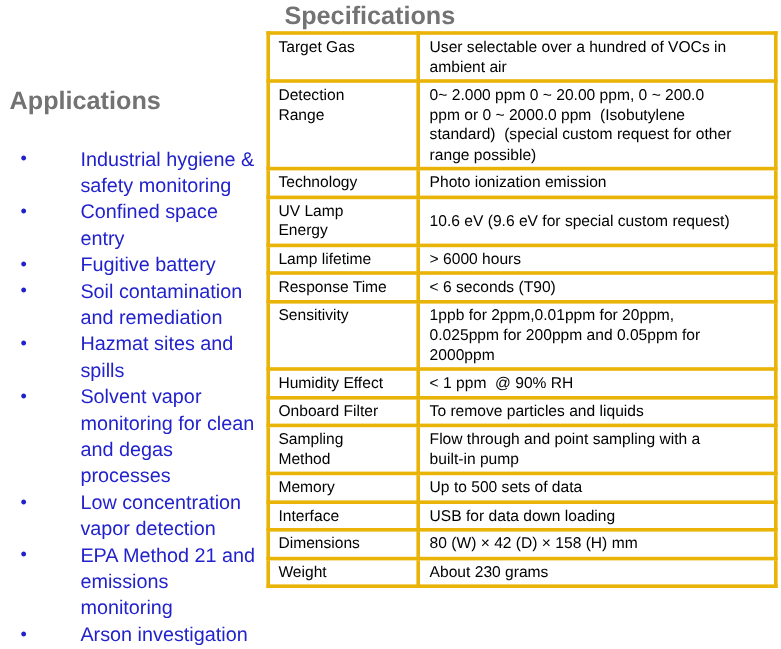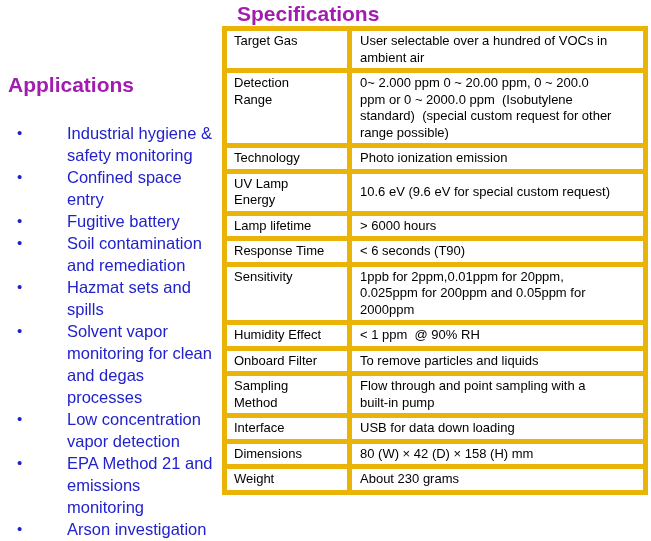--- a/index.html
+++ b/index.html
@@ -16,21 +16,21 @@
   .left-panel {
     position: absolute;
     left: 8px;
     top: 72px;
     width: 212px;
   }
   .section-heading {
     font-size: 21px;
     line-height: 26px;
     font-weight: bold;
-    color: #a21caf;
+    color: #737373;
     white-space: nowrap;
   }
   .apps-list {
     list-style: none;
     margin-top: 24px;
   }
   .apps-list li {
     display: flex;
     align-items: flex-start;
     color: #2222CC;
@@ -49,34 +49,34 @@
     margin-left: 32px;
   }
   
   .spec-title {
     position: absolute;
     left: 237px;
     top: 1px;
     font-size: 21px;
     line-height: 25px;
     font-weight: bold;
-    color: #a21caf;
+    color: #737373;
     white-space: nowrap;
     text-align: center;
   }
   table.spec-table {
     position: absolute;
     left: 222px;
     top: 26px;
     width: 426px;
     border-collapse: collapse;
     table-layout: fixed;
   }
   table.spec-table td {
-    border: 5px solid #eab308;
+    border: 3px solid #eab308;
     color: #000000;
     font-size: 13px;
     line-height: 16.5px;
     white-space: pre-wrap;
     overflow: hidden;
   }
   td.spec-label {
     width: 125px;
     vertical-align: top;
     padding: 2px 3px 2px 7px;
@@ -107,21 +107,21 @@
           <span class="bullet">•</span>
           <span class="item-text">Fugitive battery</span>
         </li>
       <li>
           <span class="bullet">•</span>
           <span class="item-text">Soil contamination
 and remediation</span>
         </li>
       <li>
           <span class="bullet">•</span>
-          <span class="item-text">Hazmat sets and
+          <span class="item-text">Hazmat sites and
 spills</span>
         </li>
       <li>
           <span class="bullet">•</span>
           <span class="item-text">Solvent vapor
 monitoring for clean
 and degas processes</span>
         </li>
       <li>
           <span class="bullet">•</span>
@@ -188,20 +188,24 @@
           <td class="spec-label">Onboard Filter</td>
           <td class="spec-value">To remove particles and liquids</td>
         </tr>
       <tr>
           <td class="spec-label">Sampling
 Method</td>
           <td class="spec-value">Flow through and point sampling with a
 built-in pump</td>
         </tr>
       <tr>
+          <td class="spec-label">Memory</td>
+          <td class="spec-value">Up to 500 sets of data</td>
+        </tr>
+      <tr>
           <td class="spec-label">Interface</td>
           <td class="spec-value">USB for data down loading</td>
         </tr>
       <tr>
           <td class="spec-label">Dimensions</td>
           <td class="spec-value">80 (W) × 42 (D) × 158 (H) mm</td>
         </tr>
       <tr>
           <td class="spec-label">Weight</td>
           <td class="spec-value">About 230 grams</td>

